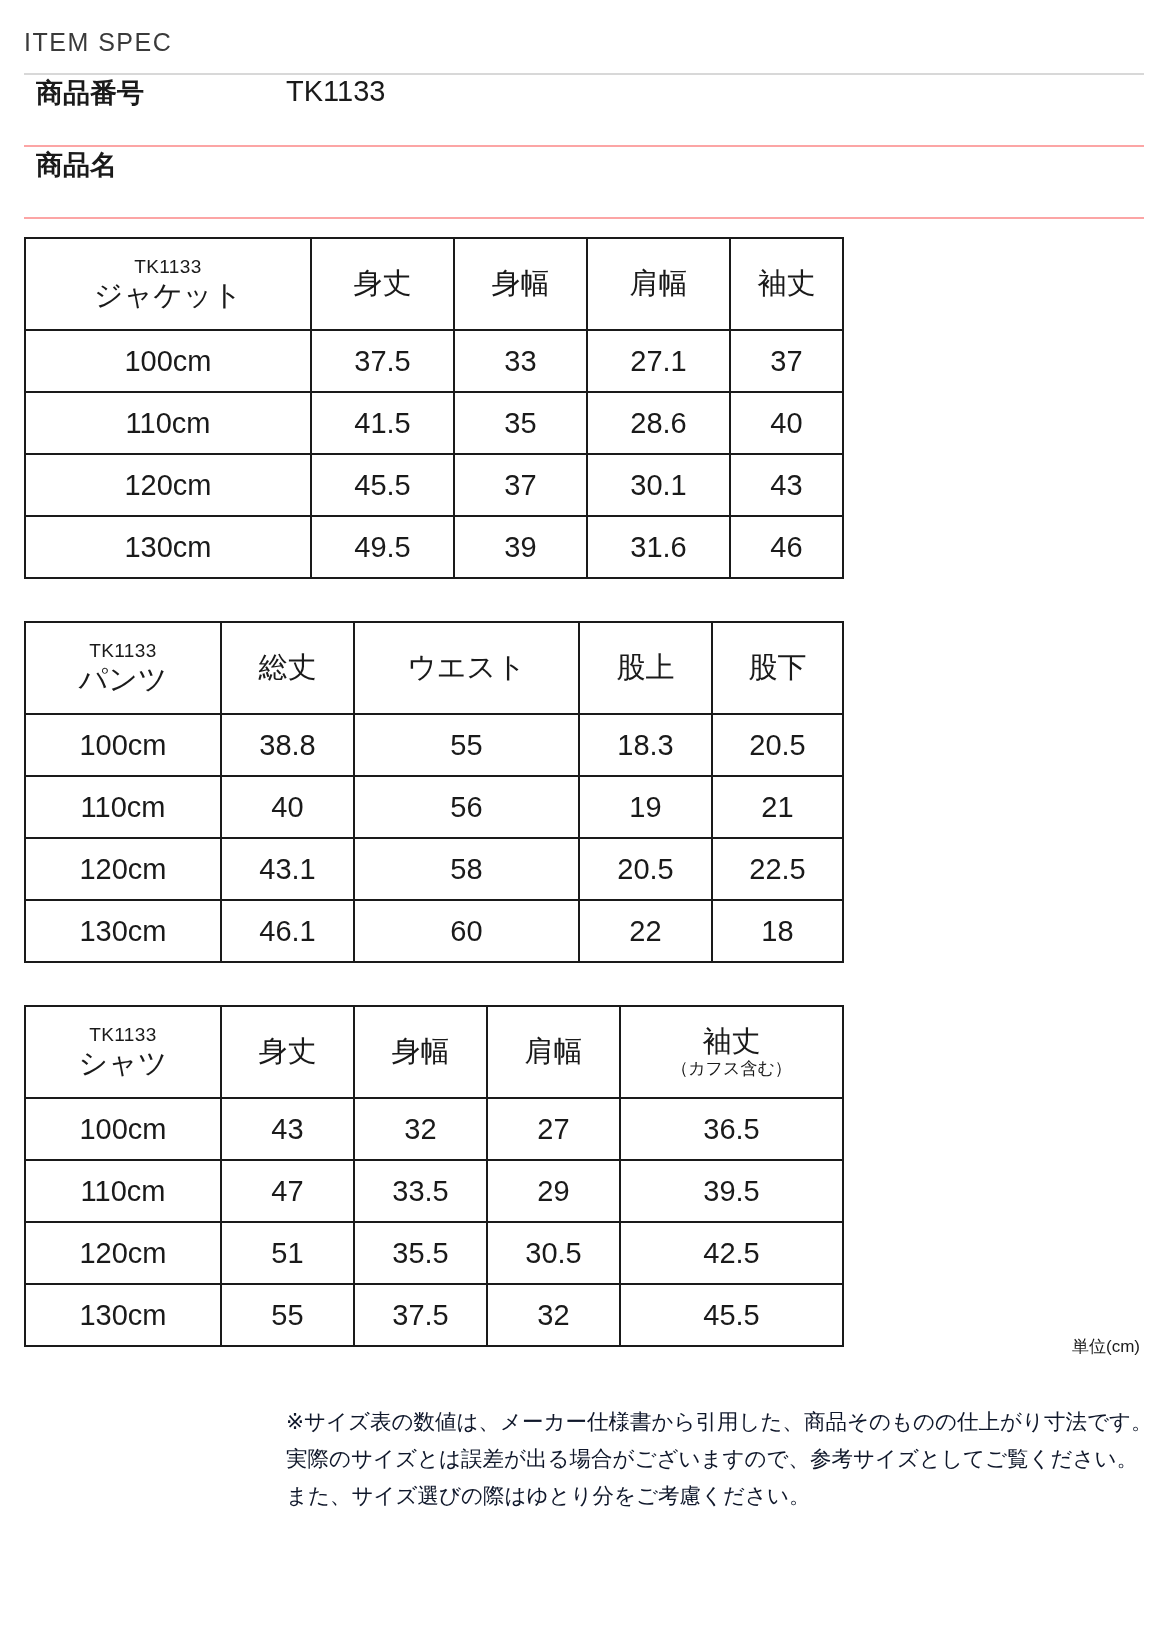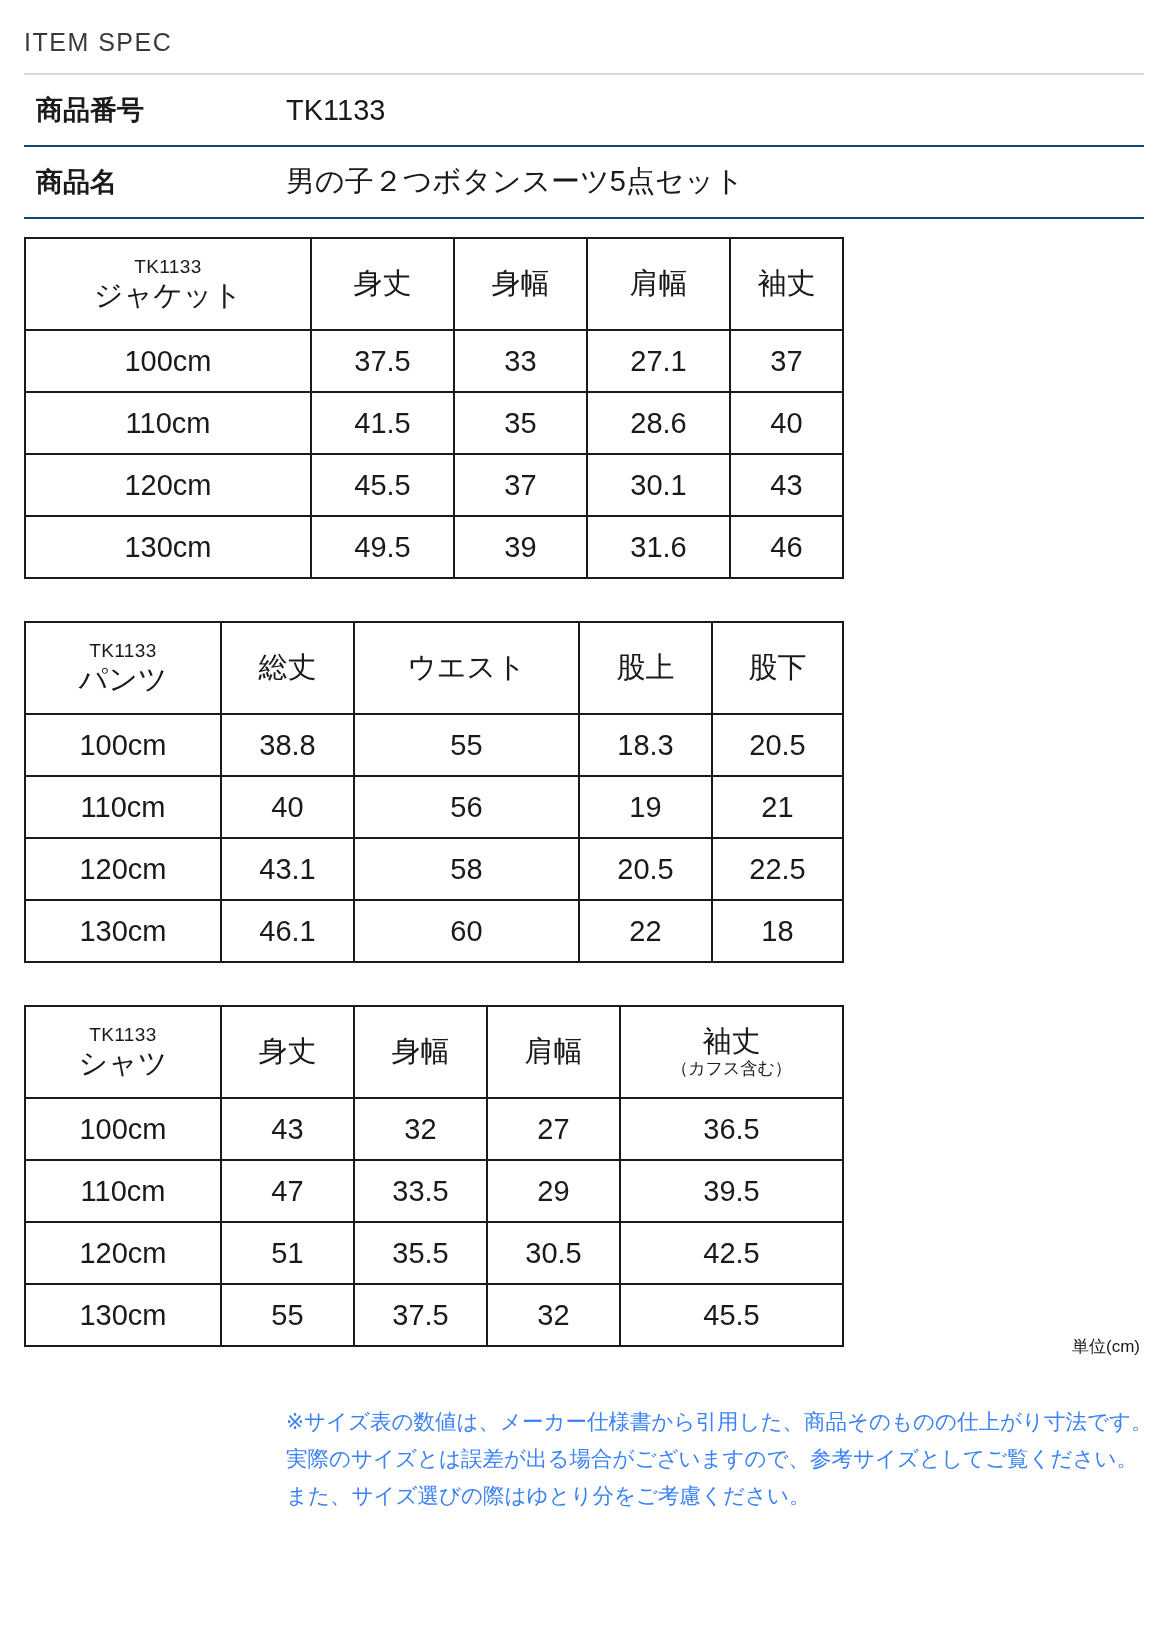--- a/index.html
+++ b/index.html
@@ -33,23 +33,22 @@
   }
   .rule {
     height: 2px;
     background: #d8d8d8;
     margin: 0 20px;
   }
 
   
   .info-row {
     display: flex;
-    align-items: center;
     margin: 0 20px;
-    border-bottom: 2px solid #0c4a6e;
+    border-bottom: 2px solid #fca5a5;
     min-height: 72px;
   }
   .info-label {
     width: 262px;
     flex: 0 0 262px;
     font-size: 27px;
     font-weight: bold;
     color: #1a1a1a;
     padding-left: 12px;
   }
@@ -122,40 +121,39 @@
     font-size: 17px;
     color: #1a1a1a;
     margin: -26px 0 0 2px;
     text-align: right;
   }
 
   .notes {
     margin: 46px 12px 0 282px;
     font-size: 21.5px;
     line-height: 1.72;
-    color: #3b82f6;
+    color: #0f172a;
   }
   .notes div { white-space: nowrap; }
 </style>
 </head>
 <body>
 
 <div class="page">
 
   <div class="spec-header">ITEM SPEC</div>
   <div class="rule"></div>
 
   <div class="info-row">
     <div class="info-label">商品番号</div>
     <div class="info-value">TK1133</div>
   </div>
 
   <div class="info-row">
     <div class="info-label">商品名</div>
-    <div class="info-value">男の子２つボタンスーツ5点セット</div>
   </div>
 
   <div class="size-block">
 
     <div class="size-tables">
 
       <table class="spec">
         <colgroup>
           <col style="width:286px">
             <col style="width:143px">

